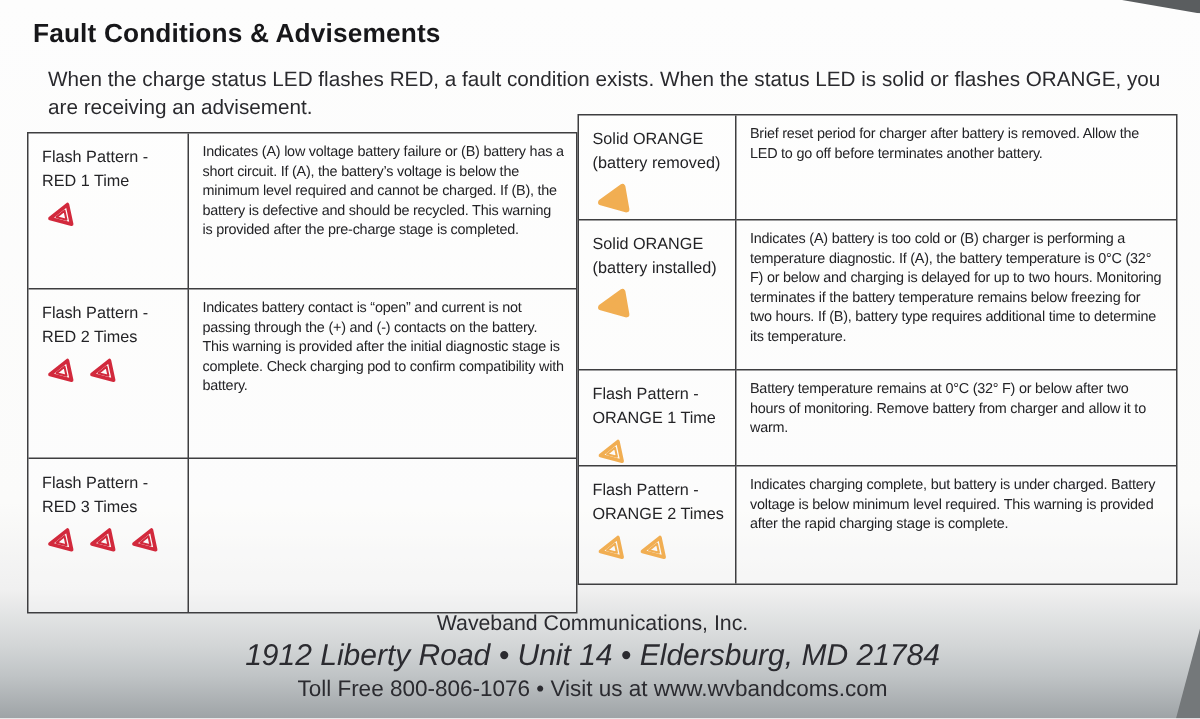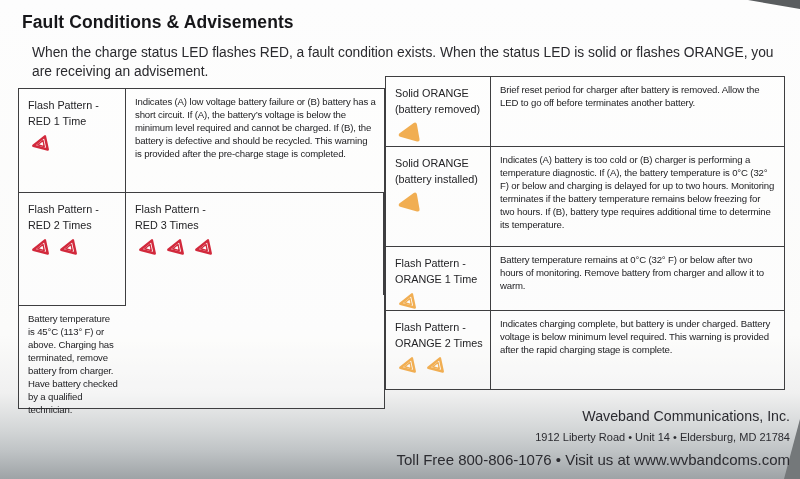--- a/index.html
+++ b/index.html
@@ -37,24 +37,24 @@
   .cell{box-sizing:border-box;border-bottom:1.5px solid #3e3e40;}
   .cell.nb{border-bottom:none;}
   .lbl{border-right:1.5px solid #3e3e40;padding:8px 4px 0 9px;}
   .lbl-text{font-size:10.8px;line-height:16px;color:#232326;white-space:pre-line;}
   .icons{margin-top:4px;display:flex;gap:4px;align-items:center;}
   .dsc{padding:6px 8px 0 9px;font-size:9.6px;line-height:13px;
        letter-spacing:-0.15px;color:#232326;}
   .h104{height:104px}.h113{height:113px}.h102{height:102px}
   .h70{height:70px}.h100{height:100px}.h64{height:64px}.h78{height:78px}
   .footer{
-    position:absolute;left:0;top:406px;width:790px;text-align:right;color:#2b2b30;
+    position:absolute;left:0;top:406px;width:790px;text-align:center;color:#2b2b30;
   }
   .footer .f1{font-size:14.2px;line-height:21px;}
-  .footer .f2{font-size:11px;line-height:21px;}
+  .footer .f2{font-size:20px;line-height:21px;font-style:italic;}
   .footer .f3{font-size:15px;line-height:23px;}
 </style>
 </head>
 <body>
 
 <div class="card">
 
   <div class="corner-tr"></div>
   <div class="corner-br"></div>
 
@@ -87,20 +87,21 @@
             </g>
           </svg>
           <svg width="24" height="22" viewBox="0 0 24 24">
             <g transform="rotate(-12 12 12)">
               <path d="M4.5 12.3 L19 5 L19 19.6 Z" fill="none" stroke="#d2293c" stroke-width="2.7" stroke-linejoin="round"></path>
               <path d="M9.4 12.3 L16 8.9 L16 15.7 Z" fill="none" stroke="#d2293c" stroke-width="1.5" stroke-linejoin="round"></path>
             </g>
           </svg>
         </div>
     </div>
+    <div class="cell dsc h113">Indicates battery contact is “open” and current is not passing through the (+) and (-) contacts on the battery. This warning is provided after the initial diagnostic stage is complete. Check charging pod to confirm compatibility with battery.</div>
 
     <div class="cell lbl h102 nb">
       <div class="lbl-text">Flash Pattern -
 RED 3 Times</div>
       <div class="icons">
           <svg width="24" height="22" viewBox="0 0 24 24">
             <g transform="rotate(-12 12 12)">
               <path d="M4.5 12.3 L19 5 L19 19.6 Z" fill="none" stroke="#d2293c" stroke-width="2.7" stroke-linejoin="round"></path>
               <path d="M9.4 12.3 L16 8.9 L16 15.7 Z" fill="none" stroke="#d2293c" stroke-width="1.5" stroke-linejoin="round"></path>
             </g>
@@ -112,21 +113,20 @@
             </g>
           </svg>
           <svg width="24" height="22" viewBox="0 0 24 24">
             <g transform="rotate(-12 12 12)">
               <path d="M4.5 12.3 L19 5 L19 19.6 Z" fill="none" stroke="#d2293c" stroke-width="2.7" stroke-linejoin="round"></path>
               <path d="M9.4 12.3 L16 8.9 L16 15.7 Z" fill="none" stroke="#d2293c" stroke-width="1.5" stroke-linejoin="round"></path>
             </g>
           </svg>
         </div>
     </div>
-    <div class="cell dsc h102 nb">Battery temperature is 45°C (113° F) or above. Charging has terminated, remove battery from charger. Have battery checked by a qualified technician.</div>
   </div>
 
   <div class="tbl tbl-right">
     <div class="cell lbl h70">
       <div class="lbl-text">Solid ORANGE
 (battery removed)</div>
       <div class="icons">
           <svg width="27" height="25" viewBox="0 0 24 24">
             <g transform="rotate(-10 12 12)">
               <path d="M4.5 12 L19.5 4.8 L19.5 19.2 Z" fill="#f1ae52" stroke="#f1ae52" stroke-width="4" stroke-linejoin="round"></path>

